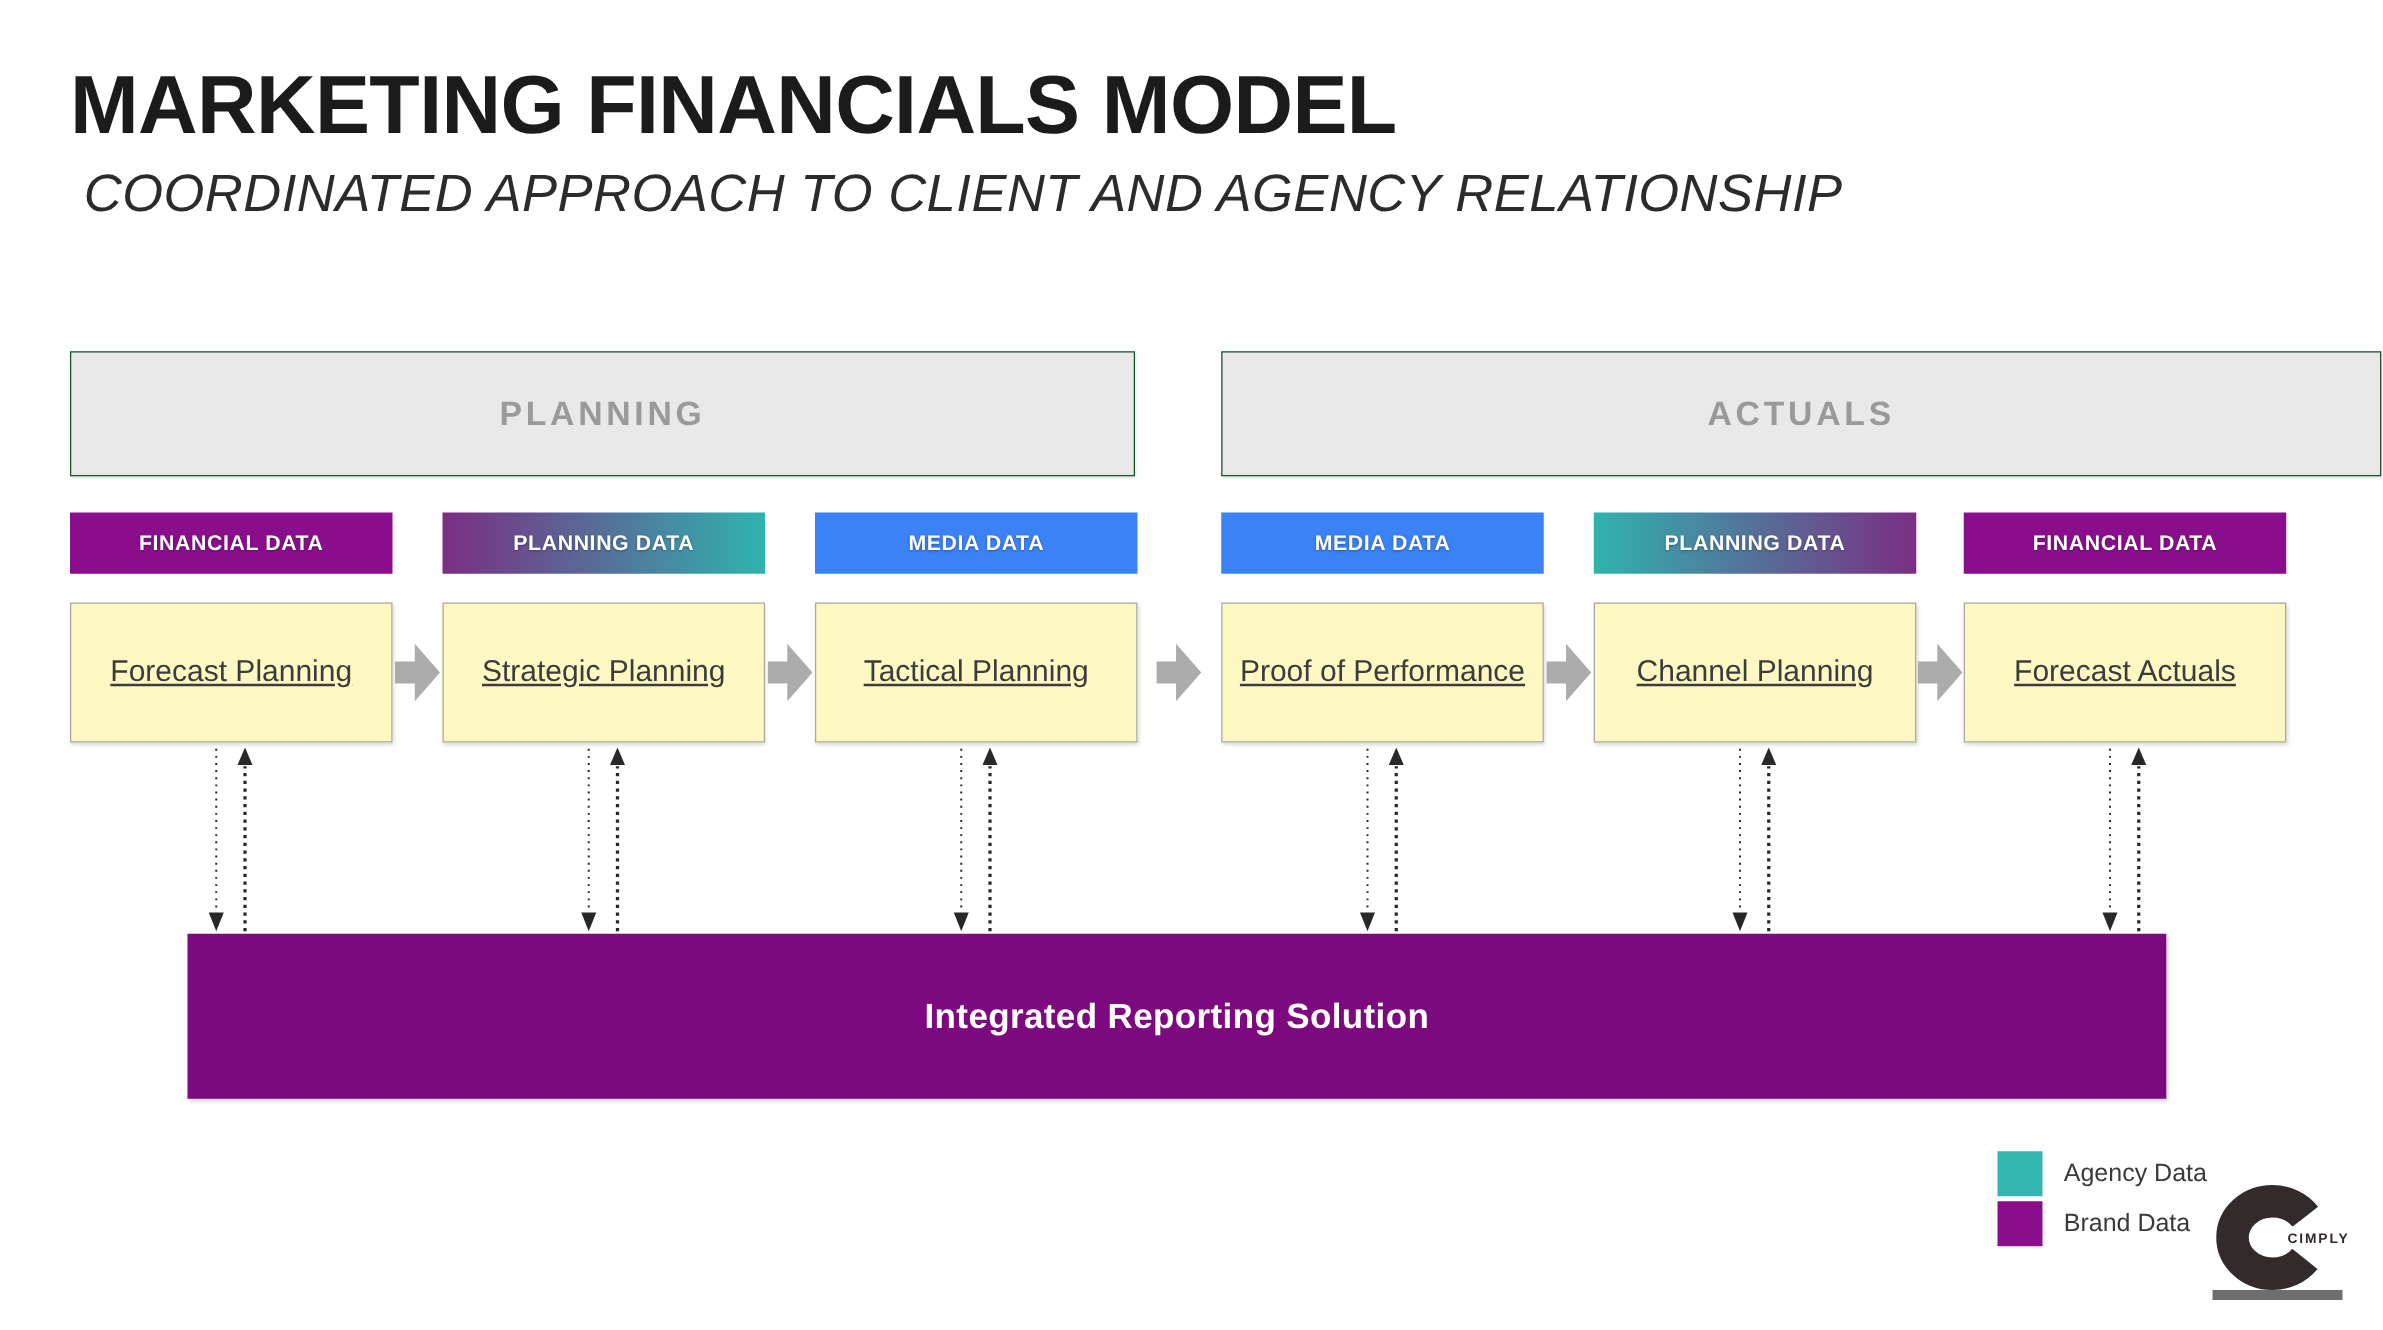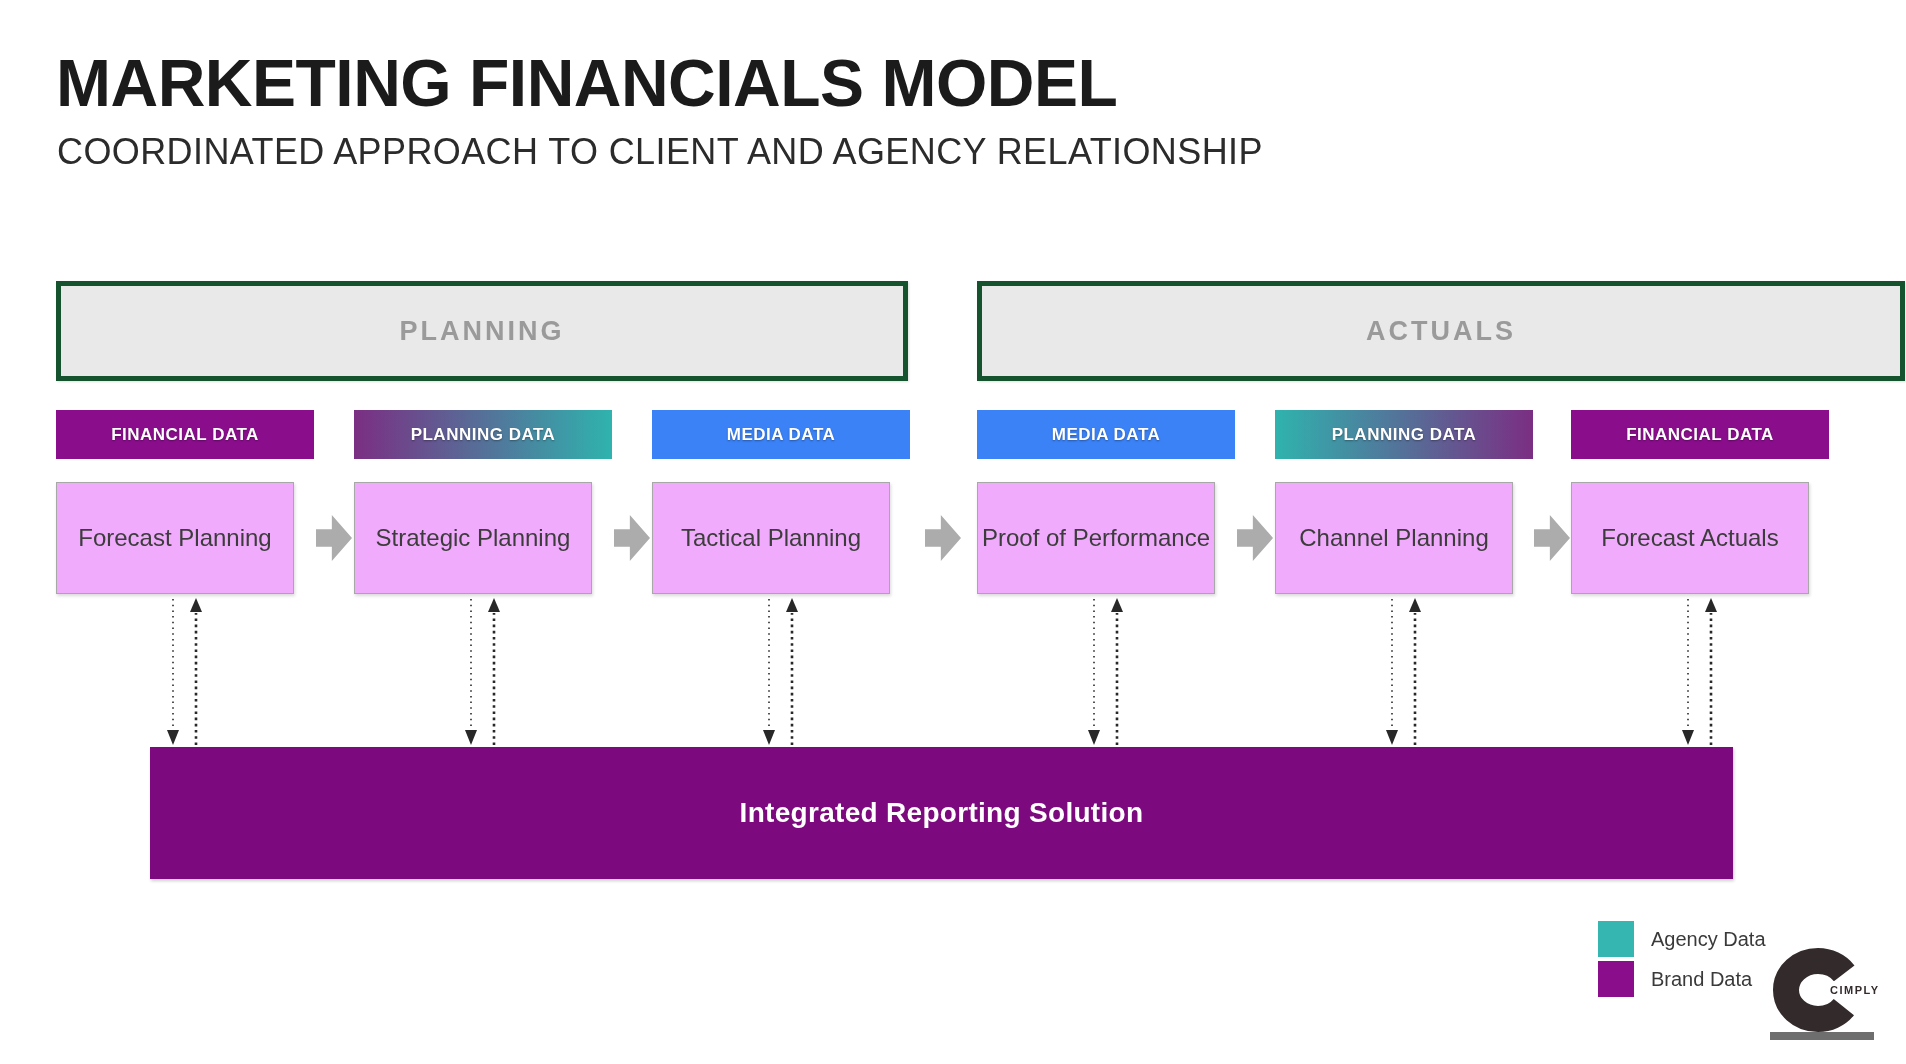--- a/index.html
+++ b/index.html
@@ -5,48 +5,49 @@
   html,body{margin:0;padding:0;background:#ffffff;}
   .page{
     position:relative;width:1906px;height:1064px;background:#ffffff;overflow:hidden;
     font-family:"Liberation Sans","DejaVu Sans",sans-serif;
   }
   .title{
     position:absolute;left:56px;top:50px;font-size:66px;font-weight:bold;
     color:#1b1b1b;letter-spacing:-0.5px;line-height:1;white-space:nowrap;
   }
   .subtitle{
-    position:absolute;left:57px;top:134px;font-size:36px;font-weight:normal;
-    color:#2b2b2b;letter-spacing:0.4px;line-height:1;white-space:nowrap;
+    position:absolute;left:67px;top:134px;font-size:42px;font-weight:normal;
+    color:#2b2b2b;letter-spacing:0.4px;line-height:1;white-space:nowrap;font-style:italic;
   }
   .phase{
     position:absolute;top:281px;height:100px;background:#e9e9e9;
-    border:5px solid #14532d;box-sizing:border-box;
+    border:1px solid #14532d;box-sizing:border-box;
     display:flex;align-items:center;justify-content:center;
     font-size:27px;font-weight:bold;color:#9a9a9a;letter-spacing:3px;
     box-shadow:1px 1px 2px rgba(0,0,0,0.12);
   }
   .phase-planning{left:56px;width:852px;}
   .phase-actuals{left:977px;width:928px;}
   .tag{
     position:absolute;top:410px;width:258px;height:49px;
     display:flex;align-items:center;justify-content:center;
     font-size:17px;font-weight:bold;color:#ffffff;letter-spacing:0.5px;
     text-shadow:0 1px 2px rgba(0,0,0,0.35);white-space:nowrap;
   }
   .tag-brand{background:#8a0e8c;}
   .tag-agency{background:#3b82f6;}
   .tag-brand-to-agency{background:linear-gradient(90deg,#7b2e83,#2fb3ae);}
   .tag-agency-to-brand{background:linear-gradient(90deg,#2fb3ae,#7b2e83);}
   .pbox{
-    position:absolute;top:482px;width:238px;height:112px;background:#f0abfc;
+    position:absolute;top:482px;width:258px;height:112px;background:#fef9c3;
     border:1px solid #a8a8a8;box-sizing:border-box;
     display:flex;align-items:center;justify-content:center;
     font-size:24px;color:#3c3c3c;white-space:nowrap;
     box-shadow:1px 2px 3px rgba(0,0,0,0.15);
+    text-decoration:underline;
   }
   .c0{left:56px;}  .c1{left:354px;}  .c2{left:652px;}
   .c3{left:977px;} .c4{left:1275px;} .c5{left:1571px;}
   .flow-arrow{
     position:absolute;top:515px;width:36px;height:46px;background:#acacac;
     clip-path:polygon(0 31%,44% 31%,44% 0,100% 50%,44% 100%,44% 69%,0 69%);
   }
   .fa0{left:316px;} .fa1{left:614px;} .fa2{left:925px;} .fa3{left:1237px;} .fa4{left:1534px;}
   .connector{position:absolute;top:597px;width:44px;height:150px;}
   .k0{left:163px;} .k1{left:461px;} .k2{left:759px;} .k3{left:1084px;} .k4{left:1382px;} .k5{left:1678px;}

